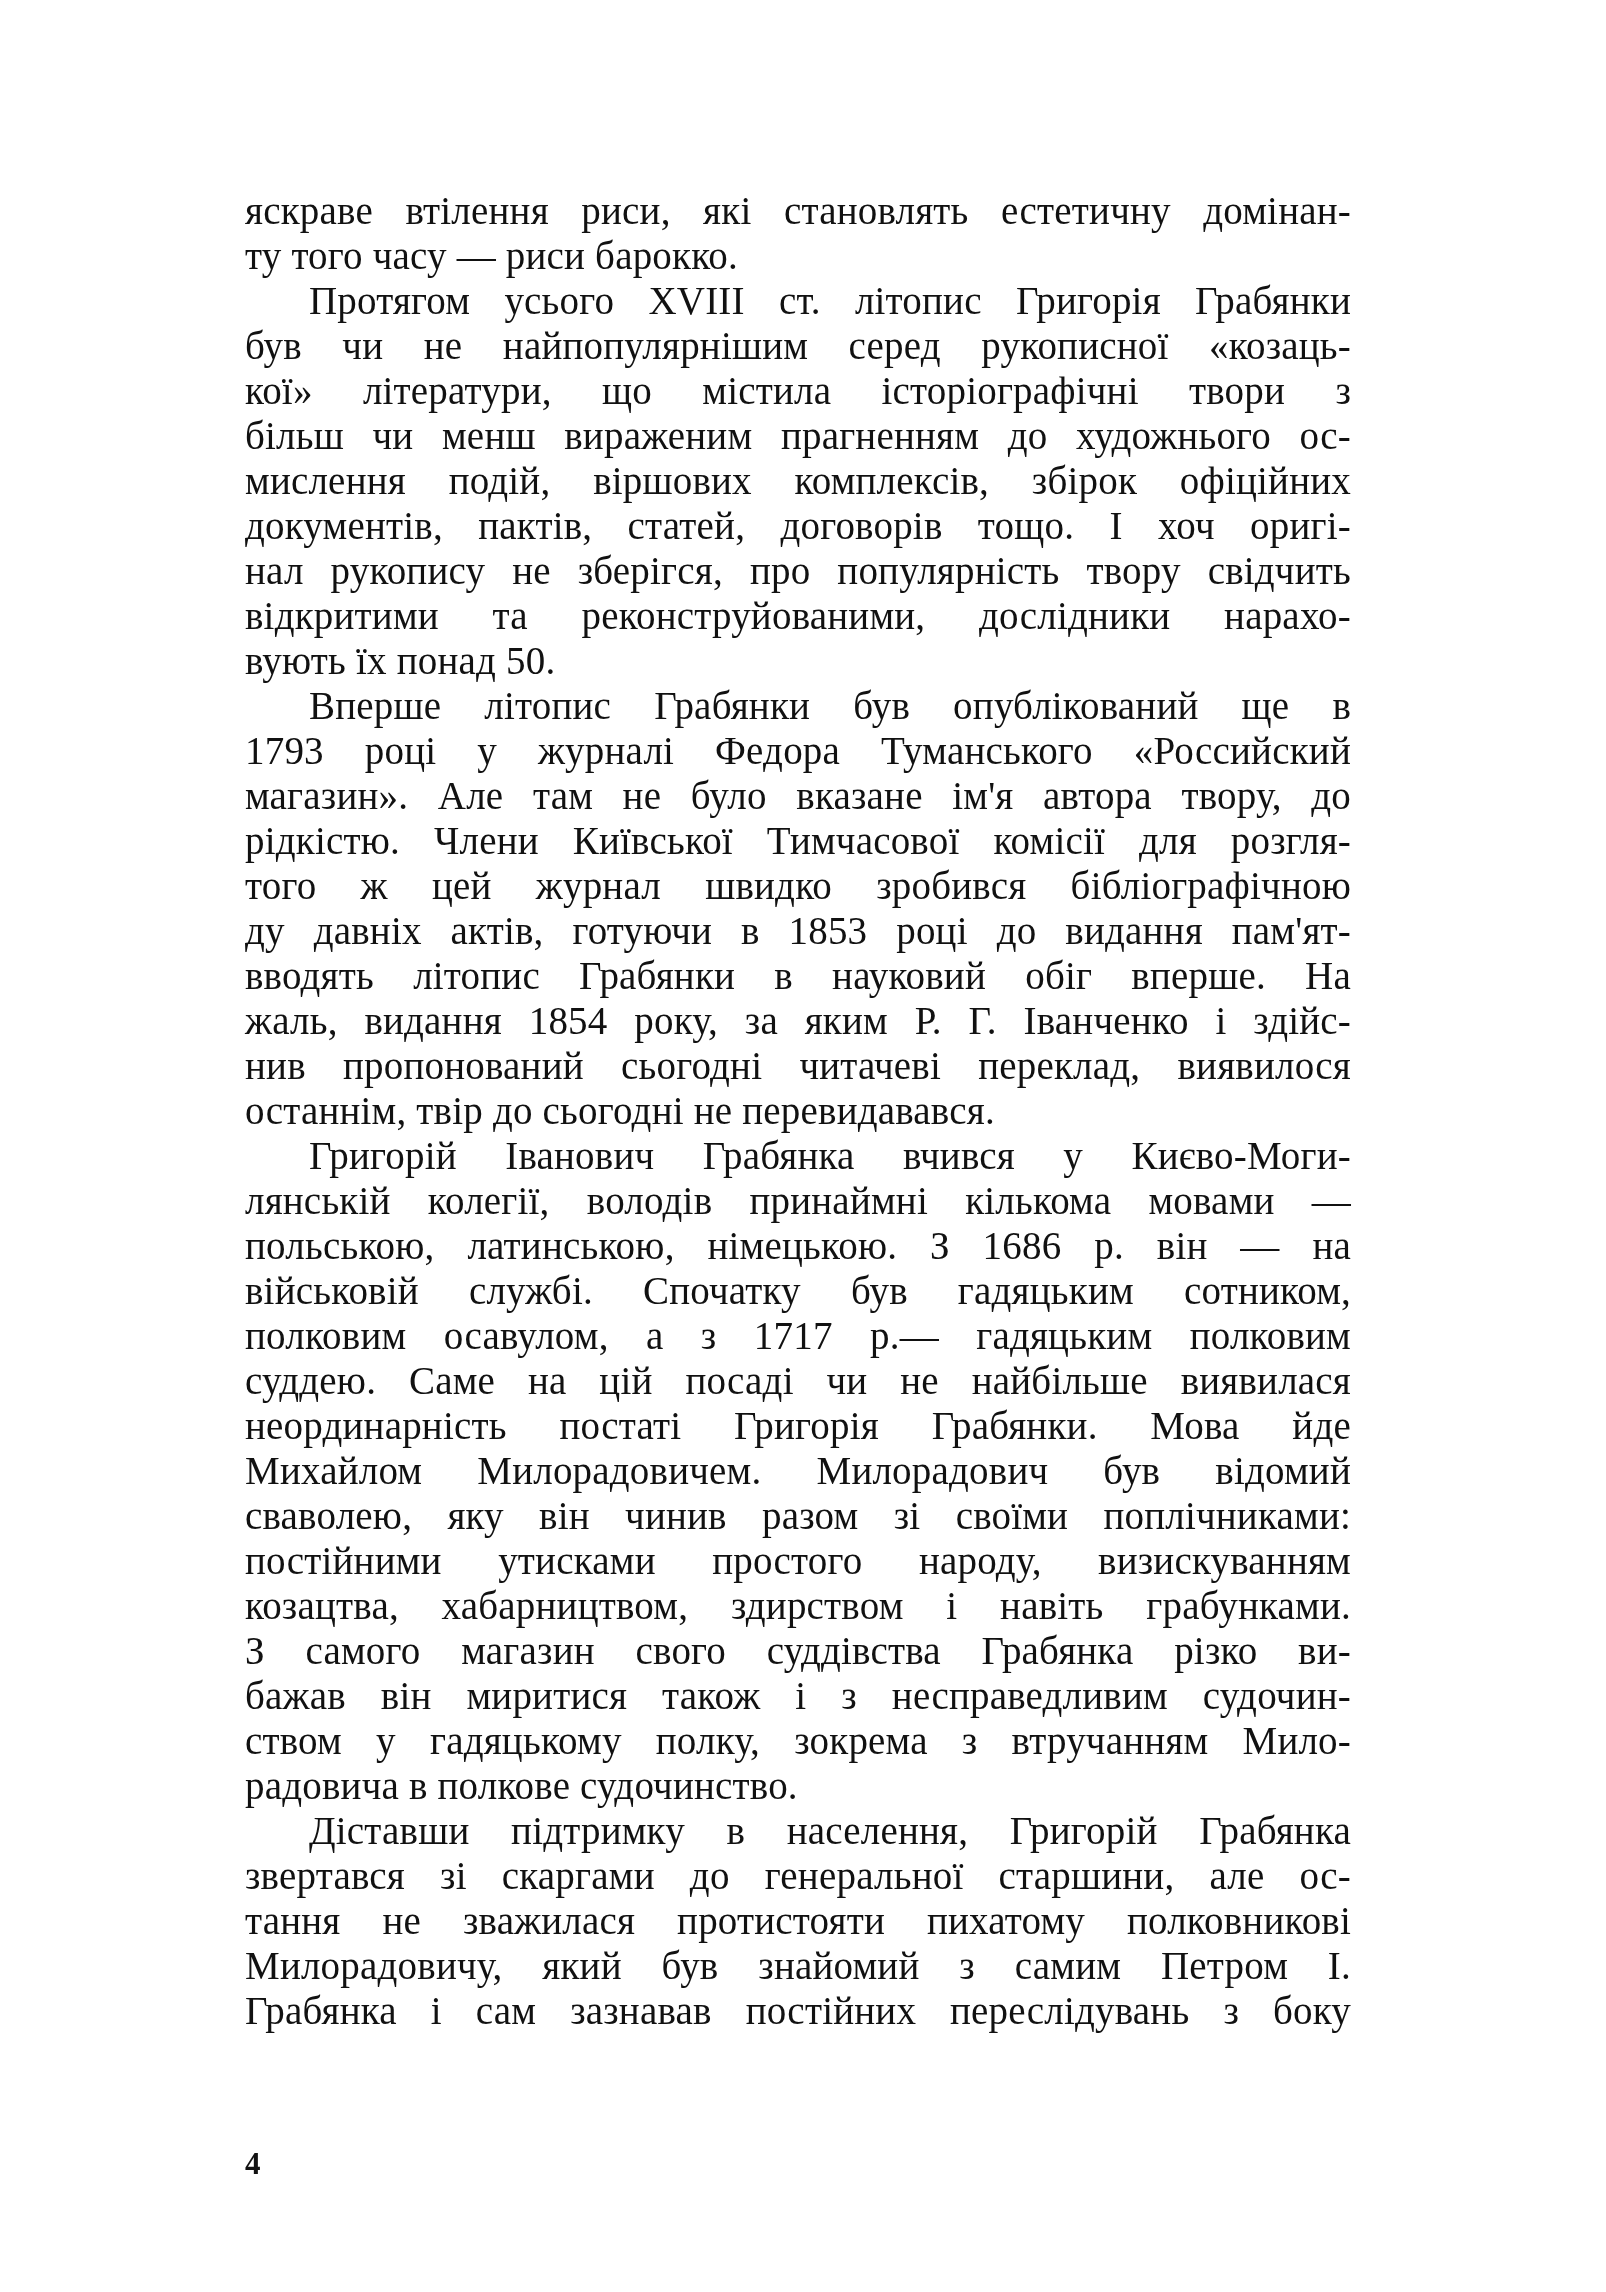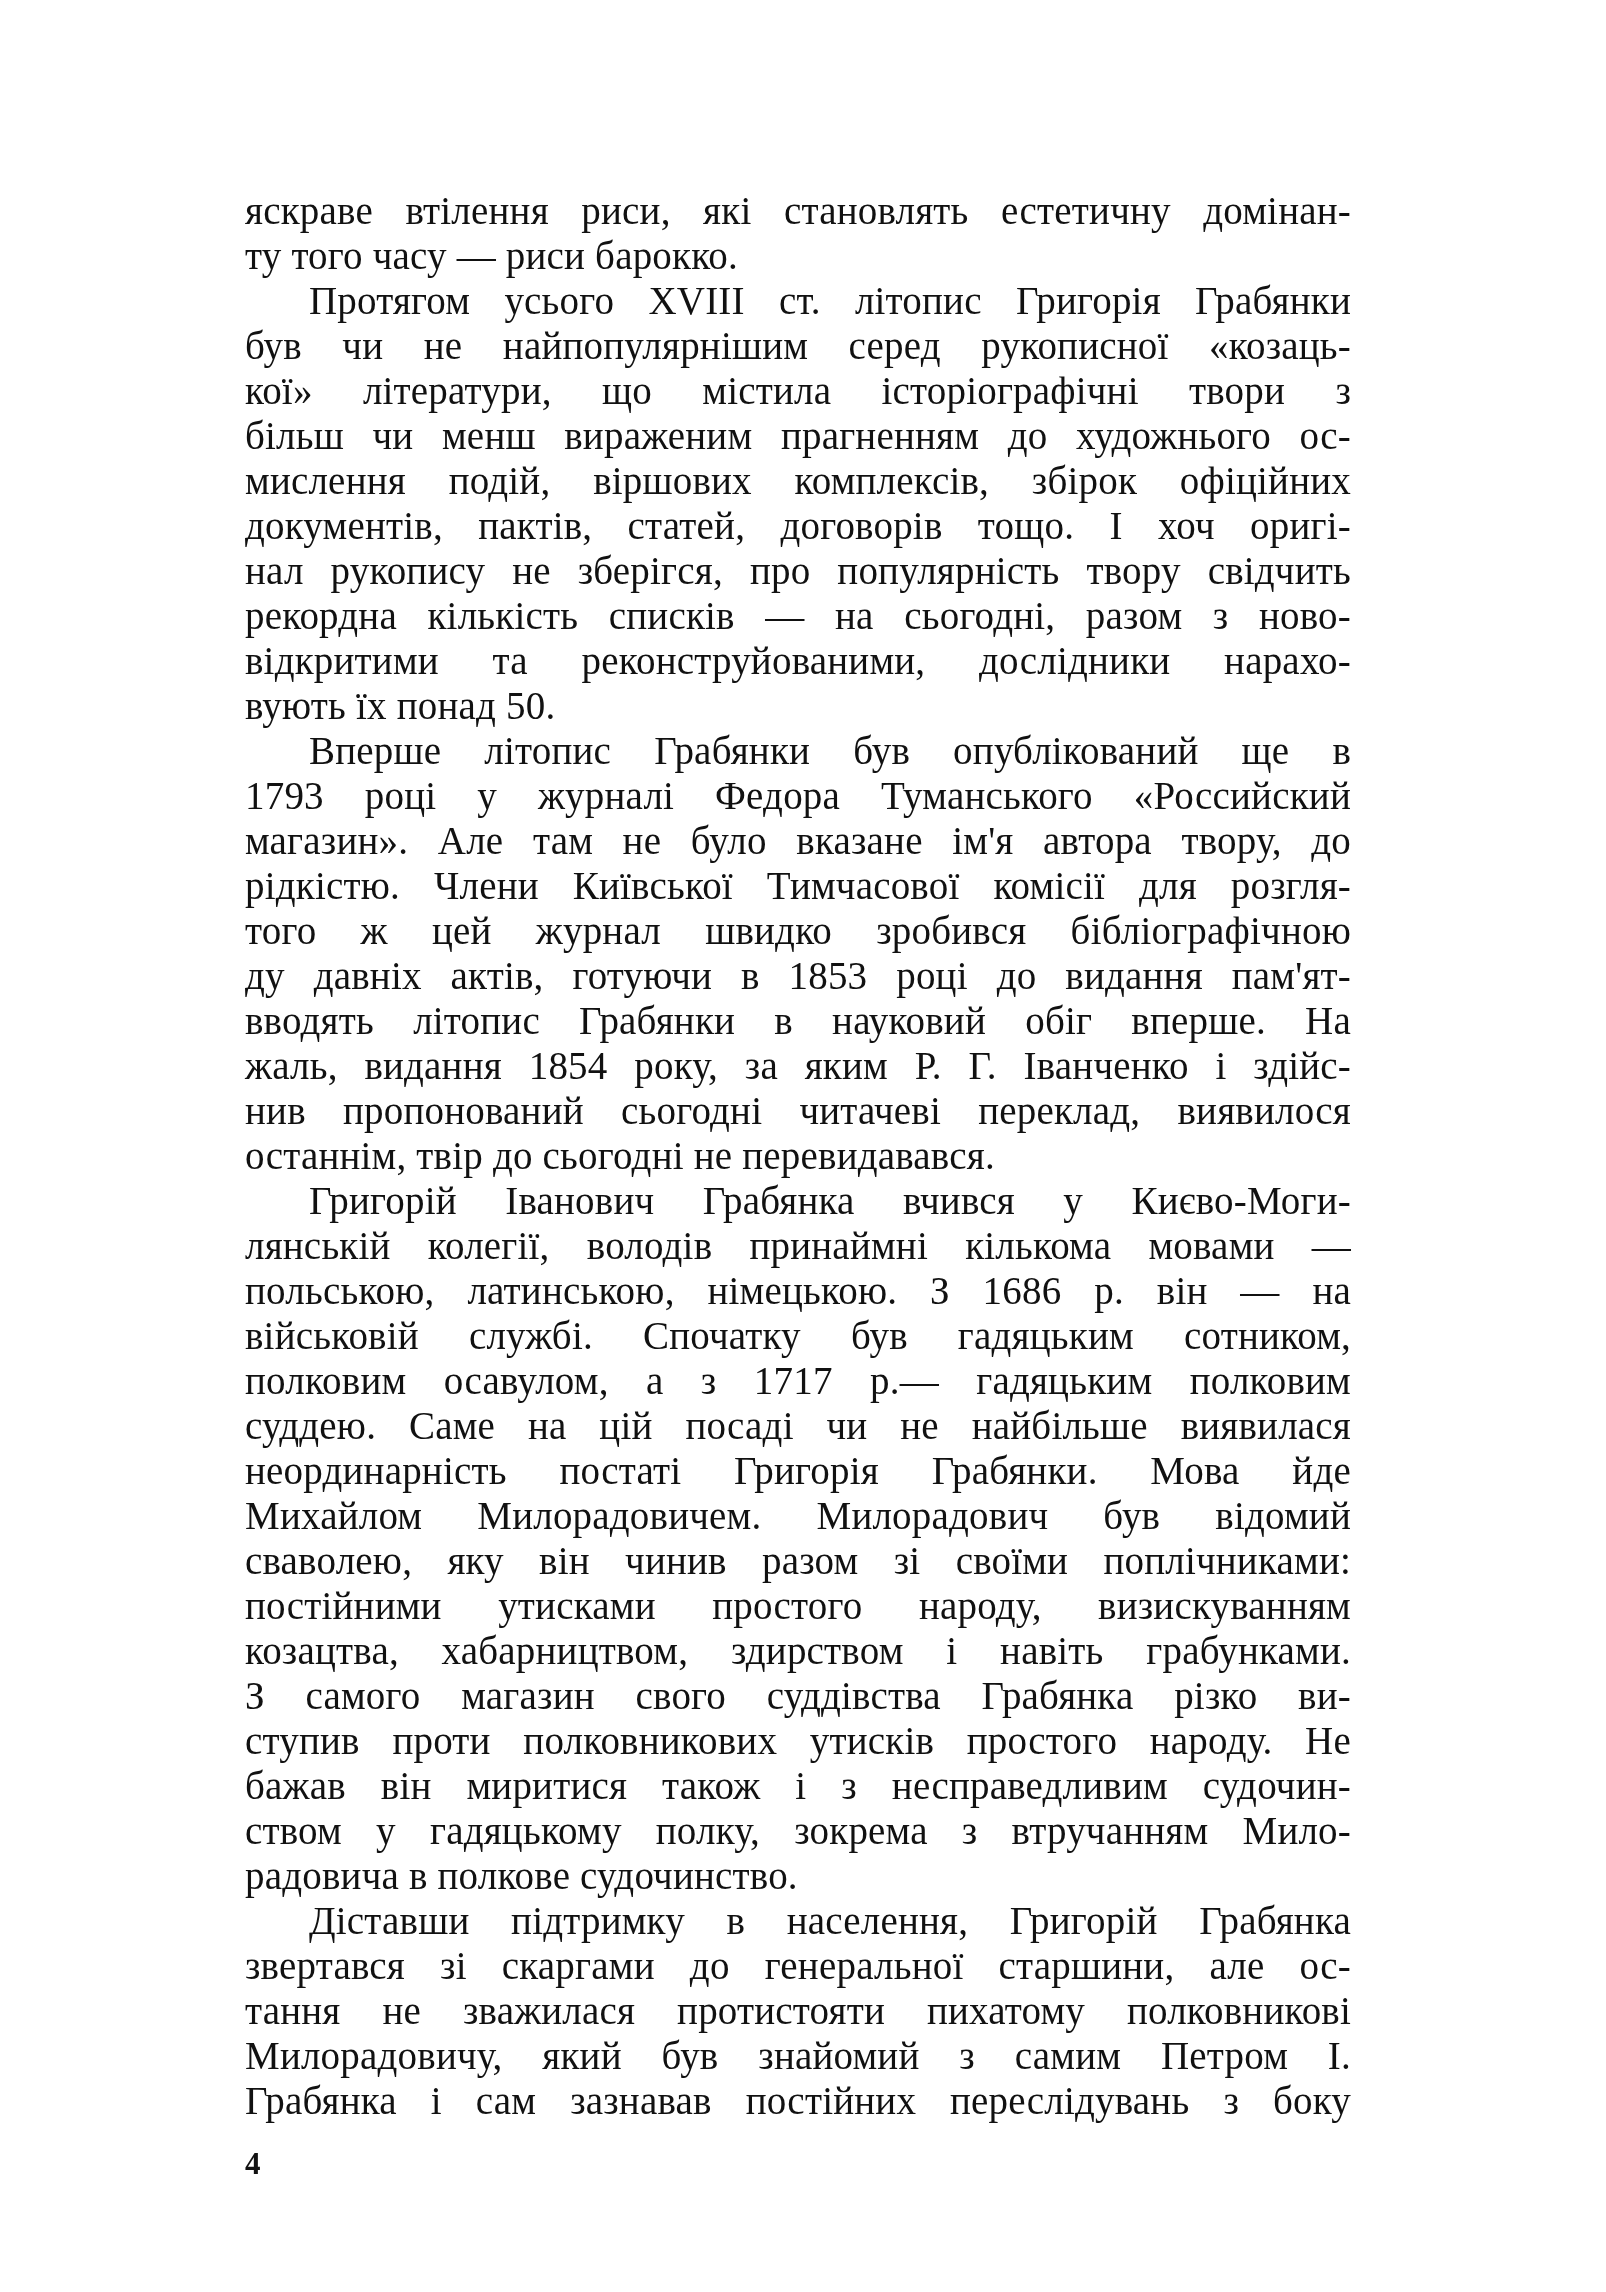--- a/index.html
+++ b/index.html
@@ -67,21 +67,20 @@
         <span class="line last">ту того часу — риси барокко.</span>
       </div>
       <div class="paragraph">
         <span class="line indent">Протягом усього XVIII ст. літопис Григорія Грабянки</span>
         <span class="line">був чи не найпопулярнішим серед рукописної «козаць-</span>
         <span class="line">кої» літератури, що містила історіографічні твори з</span>
         <span class="line">більш чи менш вираженим прагненням до художнього ос-</span>
         <span class="line">мислення подій, віршових комплексів, збірок офіційних</span>
         <span class="line">документів, пактів, статей, договорів тощо. І хоч оригі-</span>
         <span class="line">нал рукопису не зберігся, про популярність твору свідчить</span>
-        <span class="line">рекордна кількість списків — на сьогодні, разом з ново-</span>
         <span class="line">відкритими та реконструйованими, дослідники нарахо-</span>
         <span class="line last">вують їх понад 50.</span>
       </div>
       <div class="paragraph">
         <span class="line indent">Вперше літопис Грабянки був опублікований ще в</span>
         <span class="line">1793 році у журналі Федора Туманського «Российский</span>
         <span class="line">магазин». Але там не було вказане ім'я автора твору, до</span>
         <span class="line">рідкістю. Члени Київської Тимчасової комісії для розгля-</span>
         <span class="line">того ж цей журнал швидко зробився бібліографічною</span>
         <span class="line">ду давніх актів, готуючи в 1853 році до видання пам'ят-</span>
@@ -96,21 +95,20 @@
         <span class="line">польською, латинською, німецькою. З 1686 р. він — на</span>
         <span class="line">військовій службі. Спочатку був гадяцьким сотником,</span>
         <span class="line">полковим осавулом, а з 1717 р.— гадяцьким полковим</span>
         <span class="line">суддею. Саме на цій посаді чи не найбільше виявилася</span>
         <span class="line">неординарність постаті Григорія Грабянки. Мова йде</span>
         <span class="line">Михайлом Милорадовичем. Милорадович був відомий</span>
         <span class="line">сваволею, яку він чинив разом зі своїми поплічниками:</span>
         <span class="line">постійними утисками простого народу, визискуванням</span>
         <span class="line">козацтва, хабарництвом, здирством і навіть грабунками.</span>
         <span class="line">З самого магазин свого суддівства Грабянка різко ви-</span>
-        <span class="line">ступив проти полковникових утисків простого народу. Не</span>
         <span class="line">бажав він миритися також і з несправедливим судочин-</span>
         <span class="line">ством у гадяцькому полку, зокрема з втручанням Мило-</span>
         <span class="line last">радовича в полкове судочинство.</span>
       </div>
       <div class="paragraph">
         <span class="line indent">Діставши підтримку в населення, Григорій Грабянка</span>
         <span class="line">звертався зі скаргами до генеральної старшини, але ос-</span>
         <span class="line">тання не зважилася протистояти пихатому полковникові</span>
         <span class="line">Милорадовичу, який був знайомий з самим Петром І.</span>
         <span class="line">Грабянка і сам зазнавав постійних переслідувань з боку</span>

